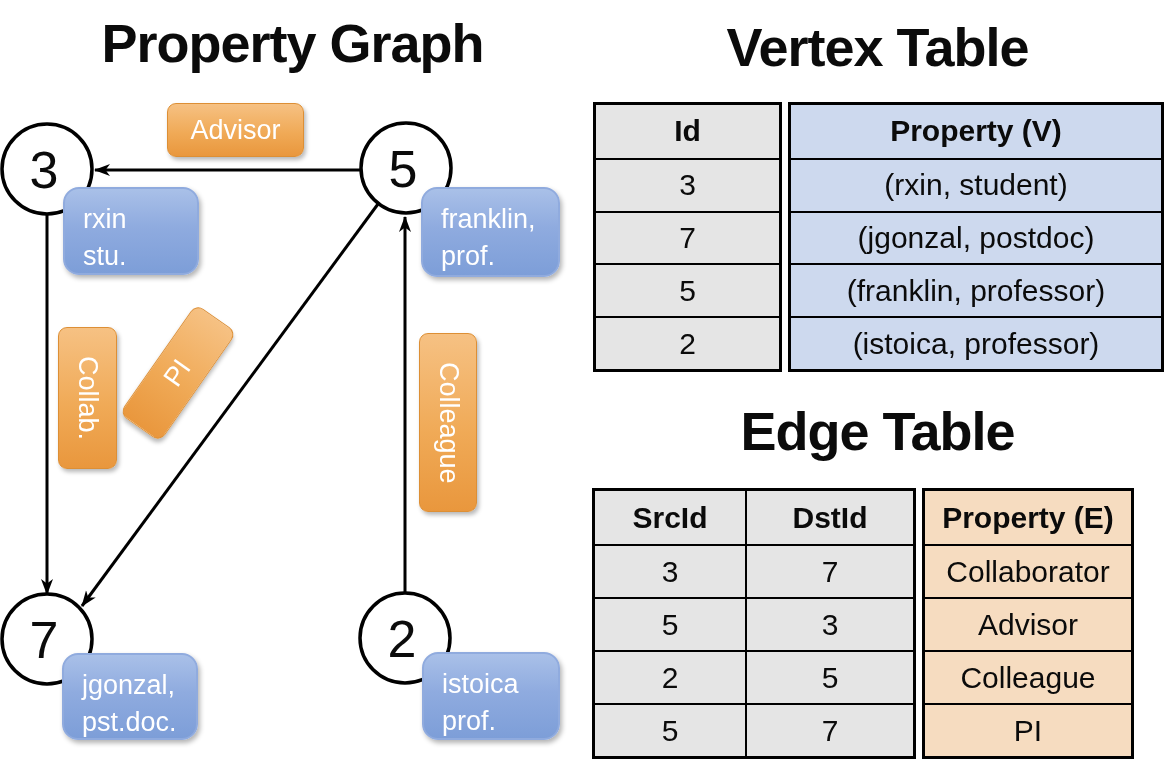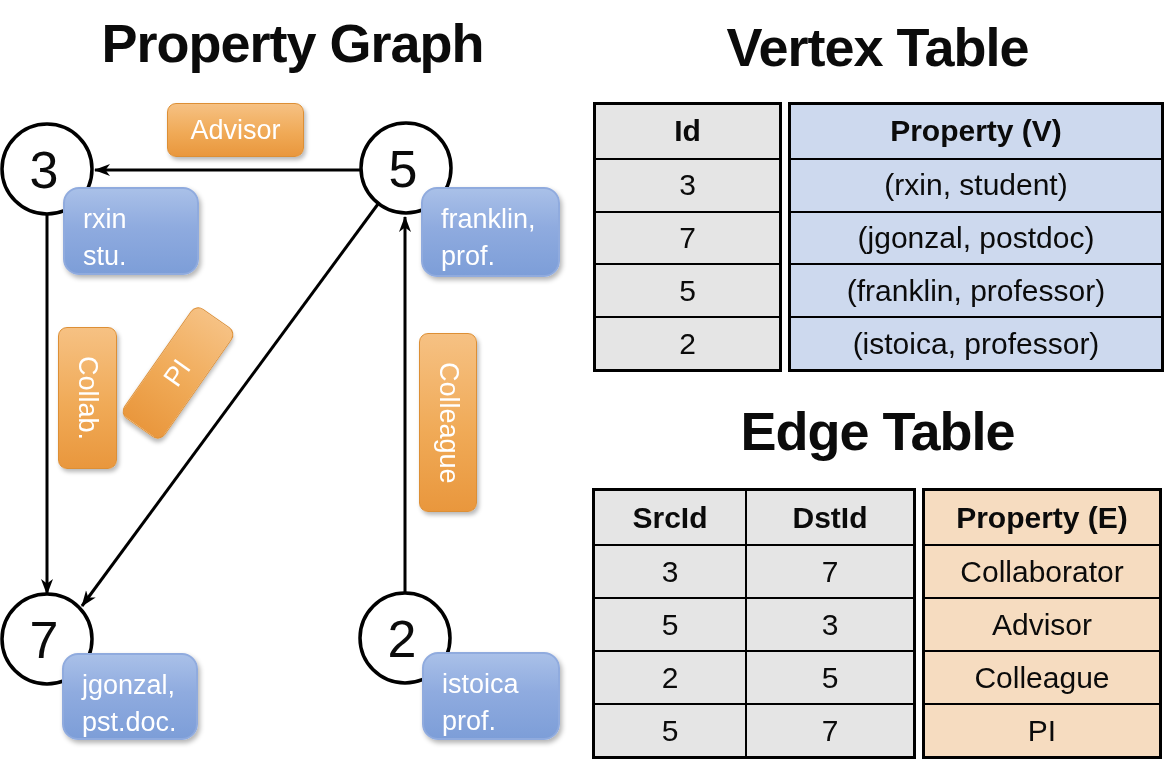--- a/index.html
+++ b/index.html
@@ -53,21 +53,21 @@
     font-size:30px; color:#0b0b0b; white-space:nowrap;
   }
   .tbl .cell.hdr { font-weight:700; }
   .tbl .bt { border-top:2px solid #000; }
   .tbl .bl { border-left:2px solid #000; }
 
   .tbl-vid   { left:593px; top:102px; width:189px; height:270px; grid-template-rows:repeat(5,1fr); }
   .tbl-vprop { left:788px; top:102px; width:376px; height:270px; grid-template-rows:repeat(5,1fr); background:#cdd9ee; }
   .tbl-epair { left:592px; top:488px; width:324px; height:271px;
                grid-template-columns:150px 1fr; grid-template-rows:repeat(5,1fr);text-align:right; }
-  .tbl-eprop { left:922px; top:488px; width:240px; height:271px; grid-template-rows:repeat(5,1fr); background:#f6dcc0; }
+  .tbl-eprop { left:922px; top:488px; width:212px; height:271px; grid-template-rows:repeat(5,1fr); background:#f6dcc0; }
 
   .digit { font-size:52px; font-weight:300; fill:#0b0b0b; }
 </style>
 </head>
 <body>
 
 <div class="canvas">
 
   <div class="title title-left">Property Graph</div>
   <div class="title title-vt">Vertex Table</div>

